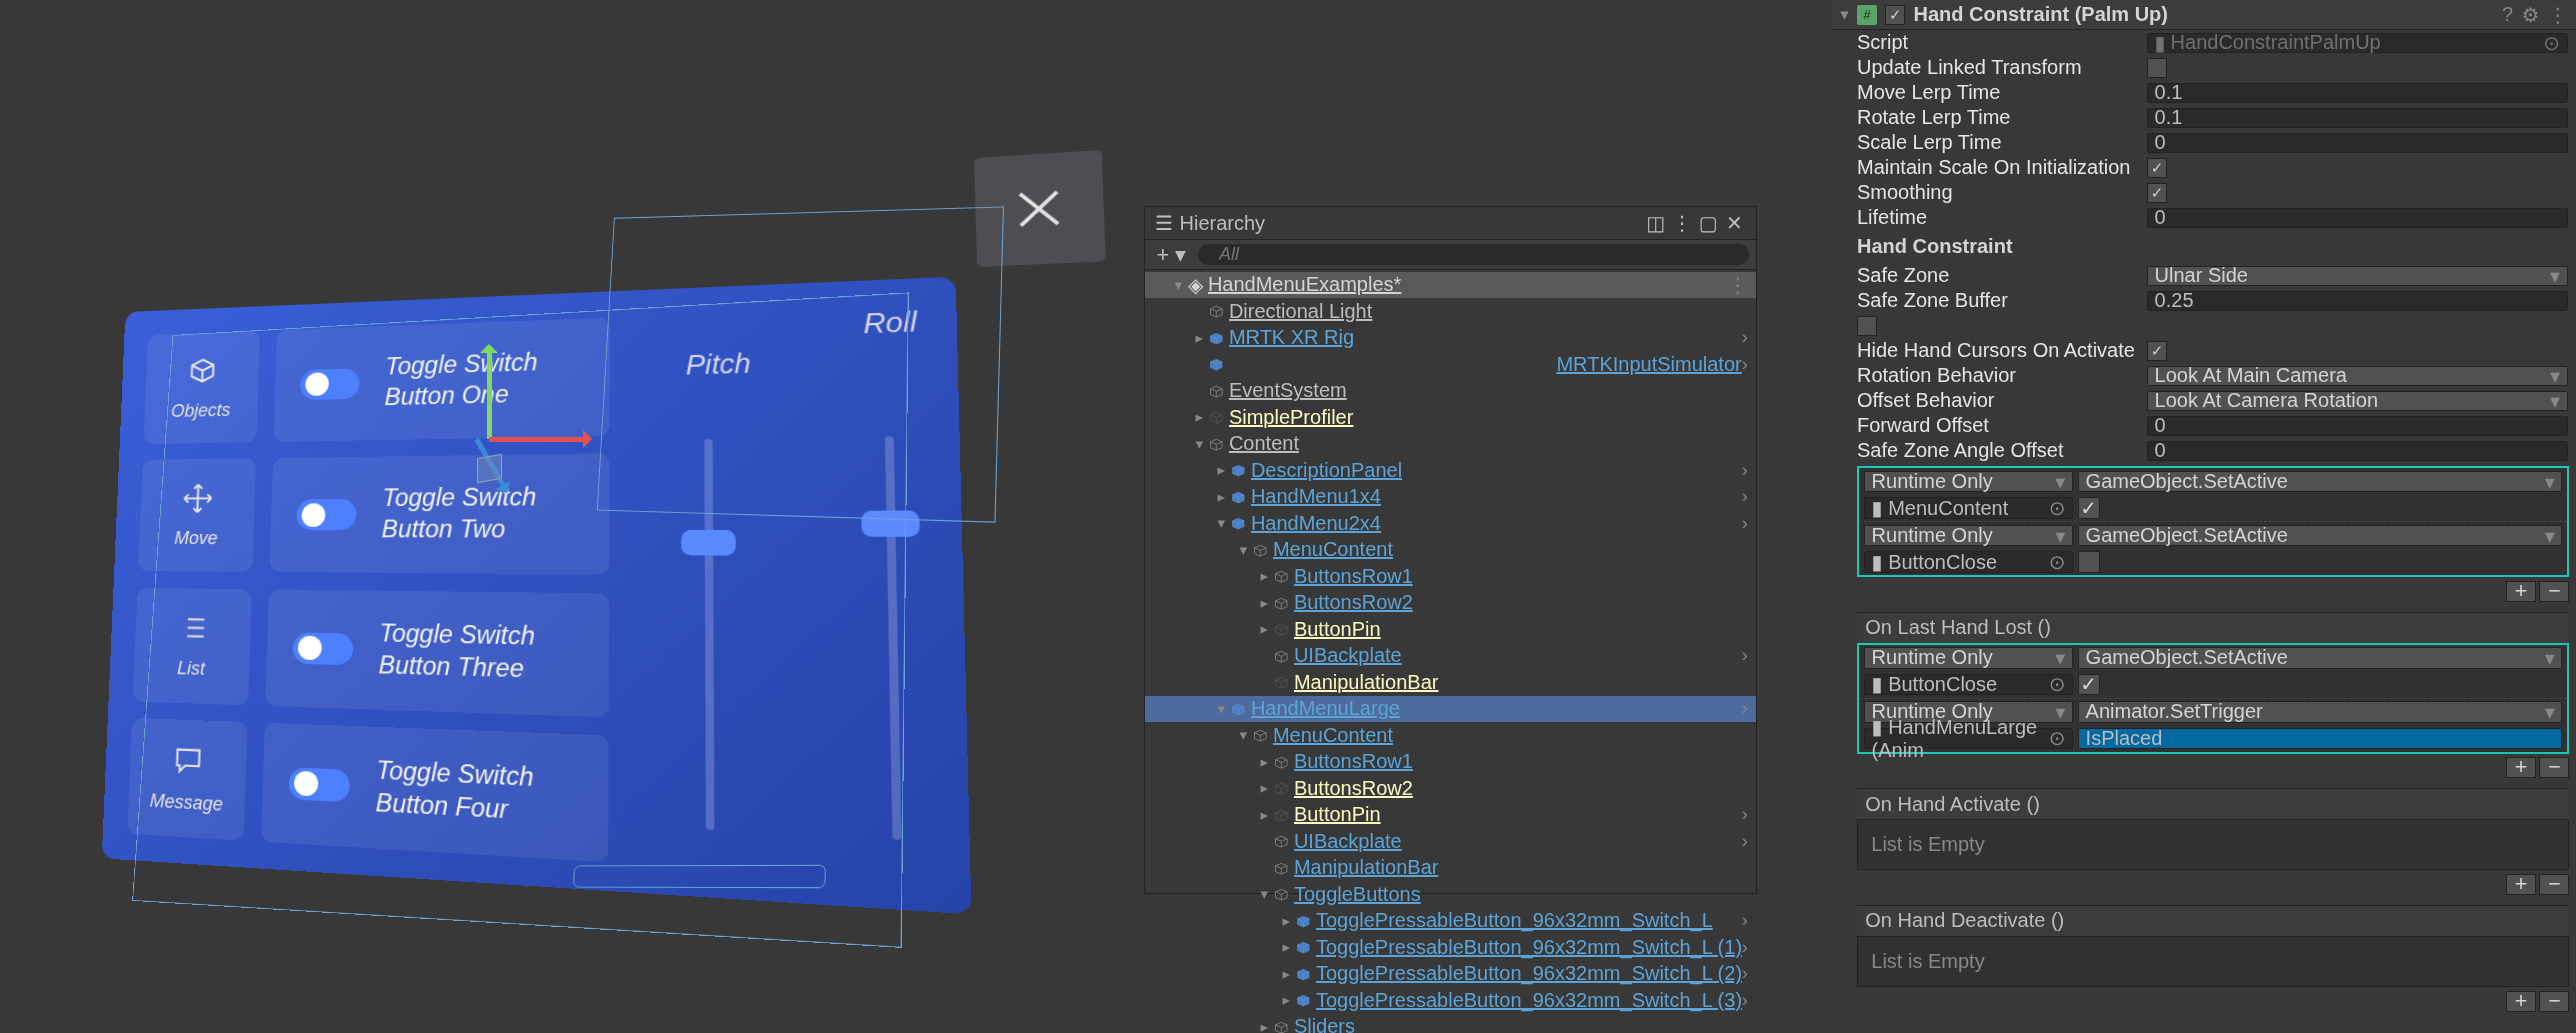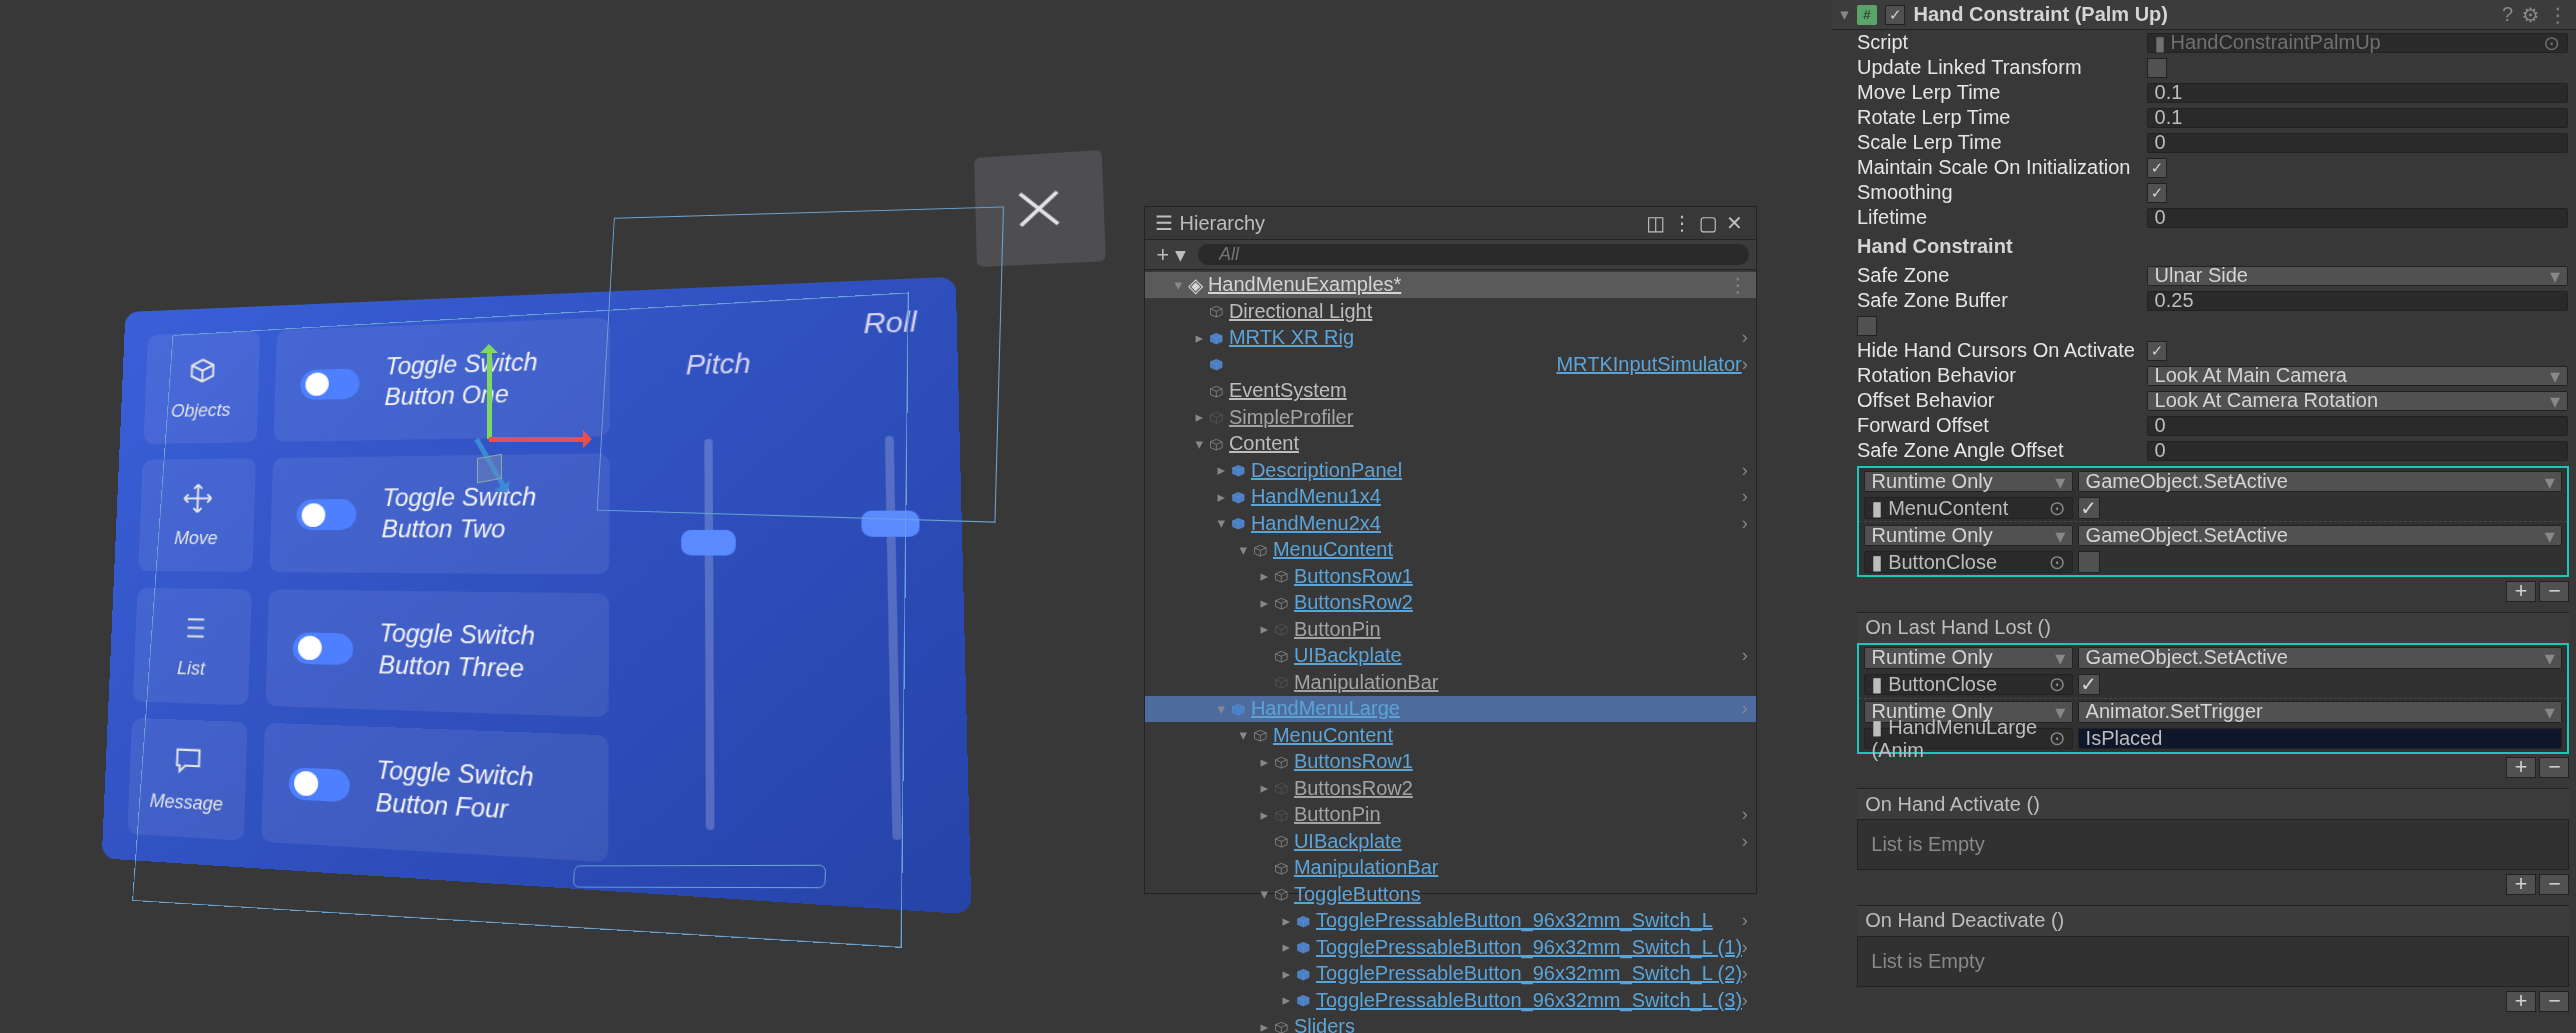--- a/index.html
+++ b/index.html
@@ -49,21 +49,21 @@
 .hier-toolbar { height: 30px; background: #3c3c3c; display: flex; align-items: center; padding: 0 6.6px; gap: 6.6px; border-bottom: 0.8px solid #232323; }
 .hier-add { color: #bdbdbd; font-size: 21.5px; padding: 0 5px; cursor: pointer; }
 .hier-search { flex: 1; background: #2a2a2a; border: none; border-radius: 10px; height: 21.5px; padding: 0 21.5px; color: #bdbdbd; font-size: 18px; font-style: italic; }
 .hier-tree { padding: 1.7px 0; }
 .hier-row { display: flex; align-items: center; height: 26.5px; color: #bdbdbd; padding-right: 8.3px; cursor: pointer; }
 .hier-row.selected { background: #4d6b9c; color: #e7e7e7; }
 .hier-row.scene { background: #5a5a5a; color: #d4d4d4; }
 .hier-arrow { width: 16.6px; text-align: center; font-size: 15px; color: #888; }
 .hier-icon { width: 18px; height: 18px; margin-right: 3.3px; display: inline-flex; align-items: center; justify-content: center; }
 .hier-label { flex: 1; white-space: nowrap; overflow: hidden; text-decoration: underline; }
-.hier-dim { color: #a3a3a3; }
+.hier-dim { color: #fef9c3; }
 .hier-blue { color: #5ca4d8; }
 .hier-right { color: #888; font-size: 18px; }
 .hier-more { margin-left: auto; color: #888; }
 
 
 .inspector { position: absolute; left: 1832px; top: 0; width: 744px; height: 1034px; background: #383838; color: #bdbdbd; font-size: 20px; }
 .insp-header { height: 30px; background: #3c3c3c; display: flex; align-items: center; padding: 0 8.3px; gap: 8.3px; border-bottom: 0.8px solid #232323; }
 .insp-header .arrow { color: #888; font-size: 16.6px; }
 .insp-checkbox { width: 20px; height: 20px; background: #515151; border: 0.8px solid #222; display: flex; align-items: center; justify-content: center; color: #d4d4d4; font-size: 15px; }
 .insp-title { font-weight: bold; color: #d4d4d4; flex: 1; }
@@ -82,21 +82,21 @@
 .event-title { background: #3c3c3c; padding: 3.3px 8.3px; border-top: 0.8px solid #222; }
 .event-body { background: #313131; border: 0.8px solid #222; }
 .event-body.highlight { border: 2.5px solid #1ac7b8; }
 .event-entry { display: flex; flex-direction: column; border-bottom: 0.8px dashed #444; }
 .event-entry:last-child { border-bottom: none; }
 .event-line { display: flex; padding: 2.5px 5px; gap: 5px; align-items: center; }
 .event-dropdown { background: #515151; border: 0.8px solid #222; height: 21.5px; padding: 0 6.6px; color: #d4d4d4; display: flex; align-items: center; justify-content: space-between; border-radius: 1.7px; }
 .event-dropdown::after { content: '▾'; color: #888; }
 .event-objfield { background: #2a2a2a; border: 0.8px solid #222; height: 21.5px; padding: 0 6.6px; color: #bdbdbd; display: flex; align-items: center; justify-content: space-between; border-radius: 1.7px; flex: 1; }
 .event-objfield::after { content: '⊙'; color: #888; }
-.event-textfield { background: #0f172a; border: 0.8px solid #222; height: 21.5px; padding: 0 6.6px; color: #bdbdbd; display: flex; align-items: center; border-radius: 1.7px; flex: 1; }
+.event-textfield { background: #0369a1; border: 0.8px solid #222; height: 21.5px; padding: 0 6.6px; color: #bdbdbd; display: flex; align-items: center; border-radius: 1.7px; flex: 1; }
 .event-check { width: 21.5px; height: 21.5px; background: #515151; border: 0.8px solid #222; display: flex; align-items: center; justify-content: center; color: #d4d4d4; }
 .event-footer { display: flex; justify-content: flex-end; padding: 3.3px 0; gap: 3.3px; }
 .event-btn { width: 30px; height: 21.5px; background: #515151; border: 0.8px solid #222; color: #d4d4d4; display: flex; align-items: center; justify-content: center; cursor: pointer; font-size: 21.5px; }
 .event-empty { padding: 13.3px; color: #888; }
 
 svg.cube-icon { width: 16.6px; height: 16.6px; }
 </style>
 </head>
 <body>
 

